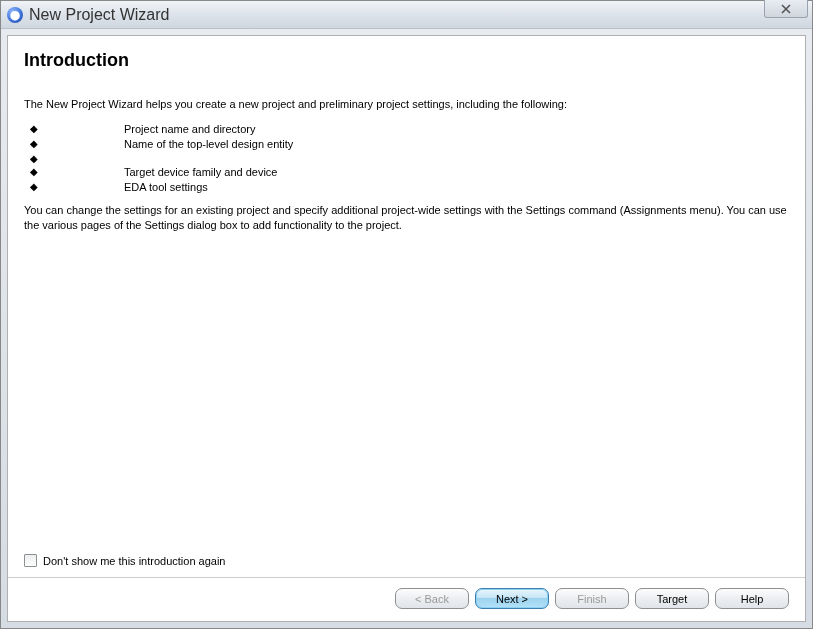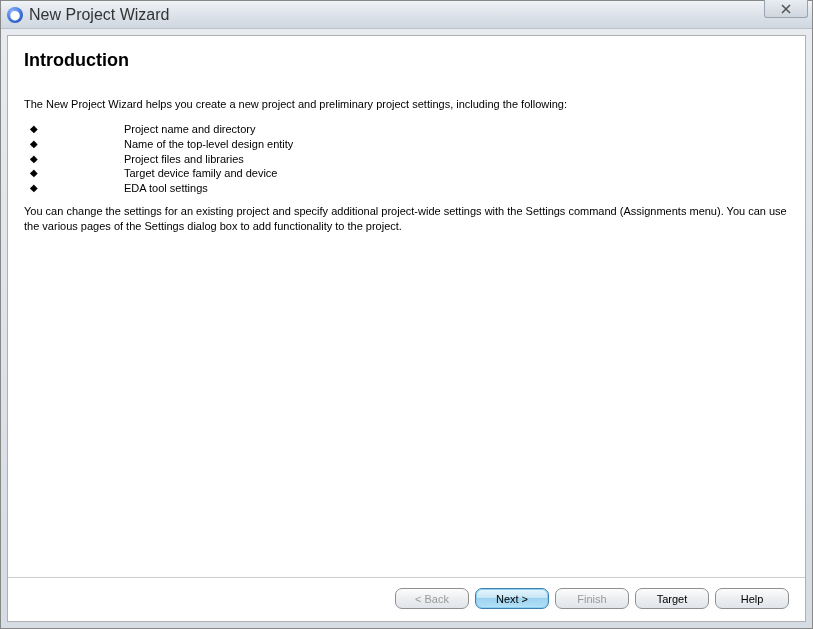--- a/index.html
+++ b/index.html
@@ -191,36 +191,39 @@
       <div class="bullet-row">
         <div class="bullet-mark">◆</div>
         <div class="bullet-text">Project name and directory</div>
       </div>
       <div class="bullet-row">
         <div class="bullet-mark">◆</div>
         <div class="bullet-text">Name of the top-level design entity</div>
       </div>
       <div class="bullet-row">
         <div class="bullet-mark">◆</div>
-        <div class="bullet-text">Project files and libraries</div>
       </div>
       <div class="bullet-row">
         <div class="bullet-mark">◆</div>
         <div class="bullet-text">Target device family and device</div>
       </div>
       <div class="bullet-row">
         <div class="bullet-mark">◆</div>
         <div class="bullet-text">EDA tool settings</div>
       </div>
     </div>
 
     <div class="body-text">You can change the settings for an existing project and specify additional project-wide settings with the Settings command (Assignments menu). You can use the various pages of the Settings dialog box to add functionality to the project.</div>
 
     <div class="spacer"></div>
 
+    <div class="checkbox-row">
+      <div class="checkbox"></div>
+      <span>Don't show me this introduction again</span>
+    </div>
 
     <hr class="hr">
 
     <div class="button-row">
       <button class="btn disabled">&lt; Back</button>
       <button class="btn default">Next &gt;</button>
       <button class="btn disabled">Finish</button>
       <button class="btn">Target</button>
       <button class="btn">Help</button>
     </div>

